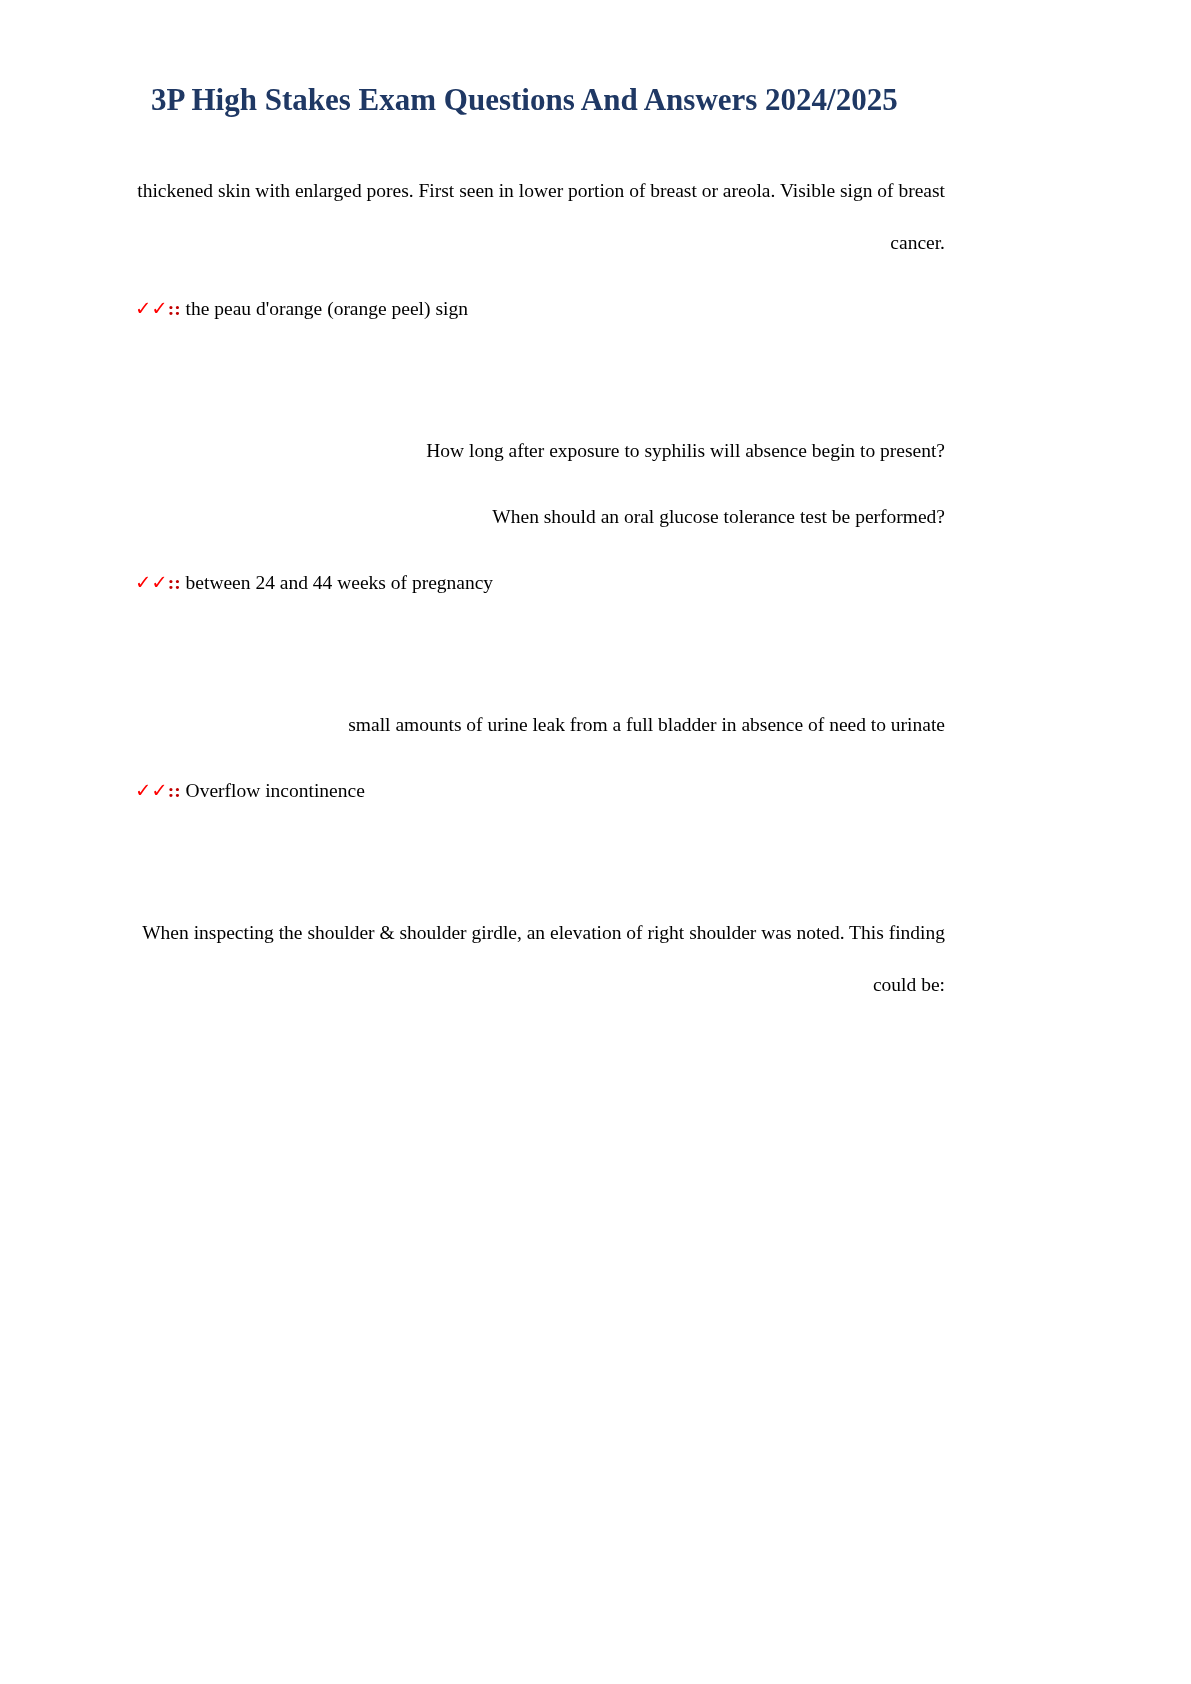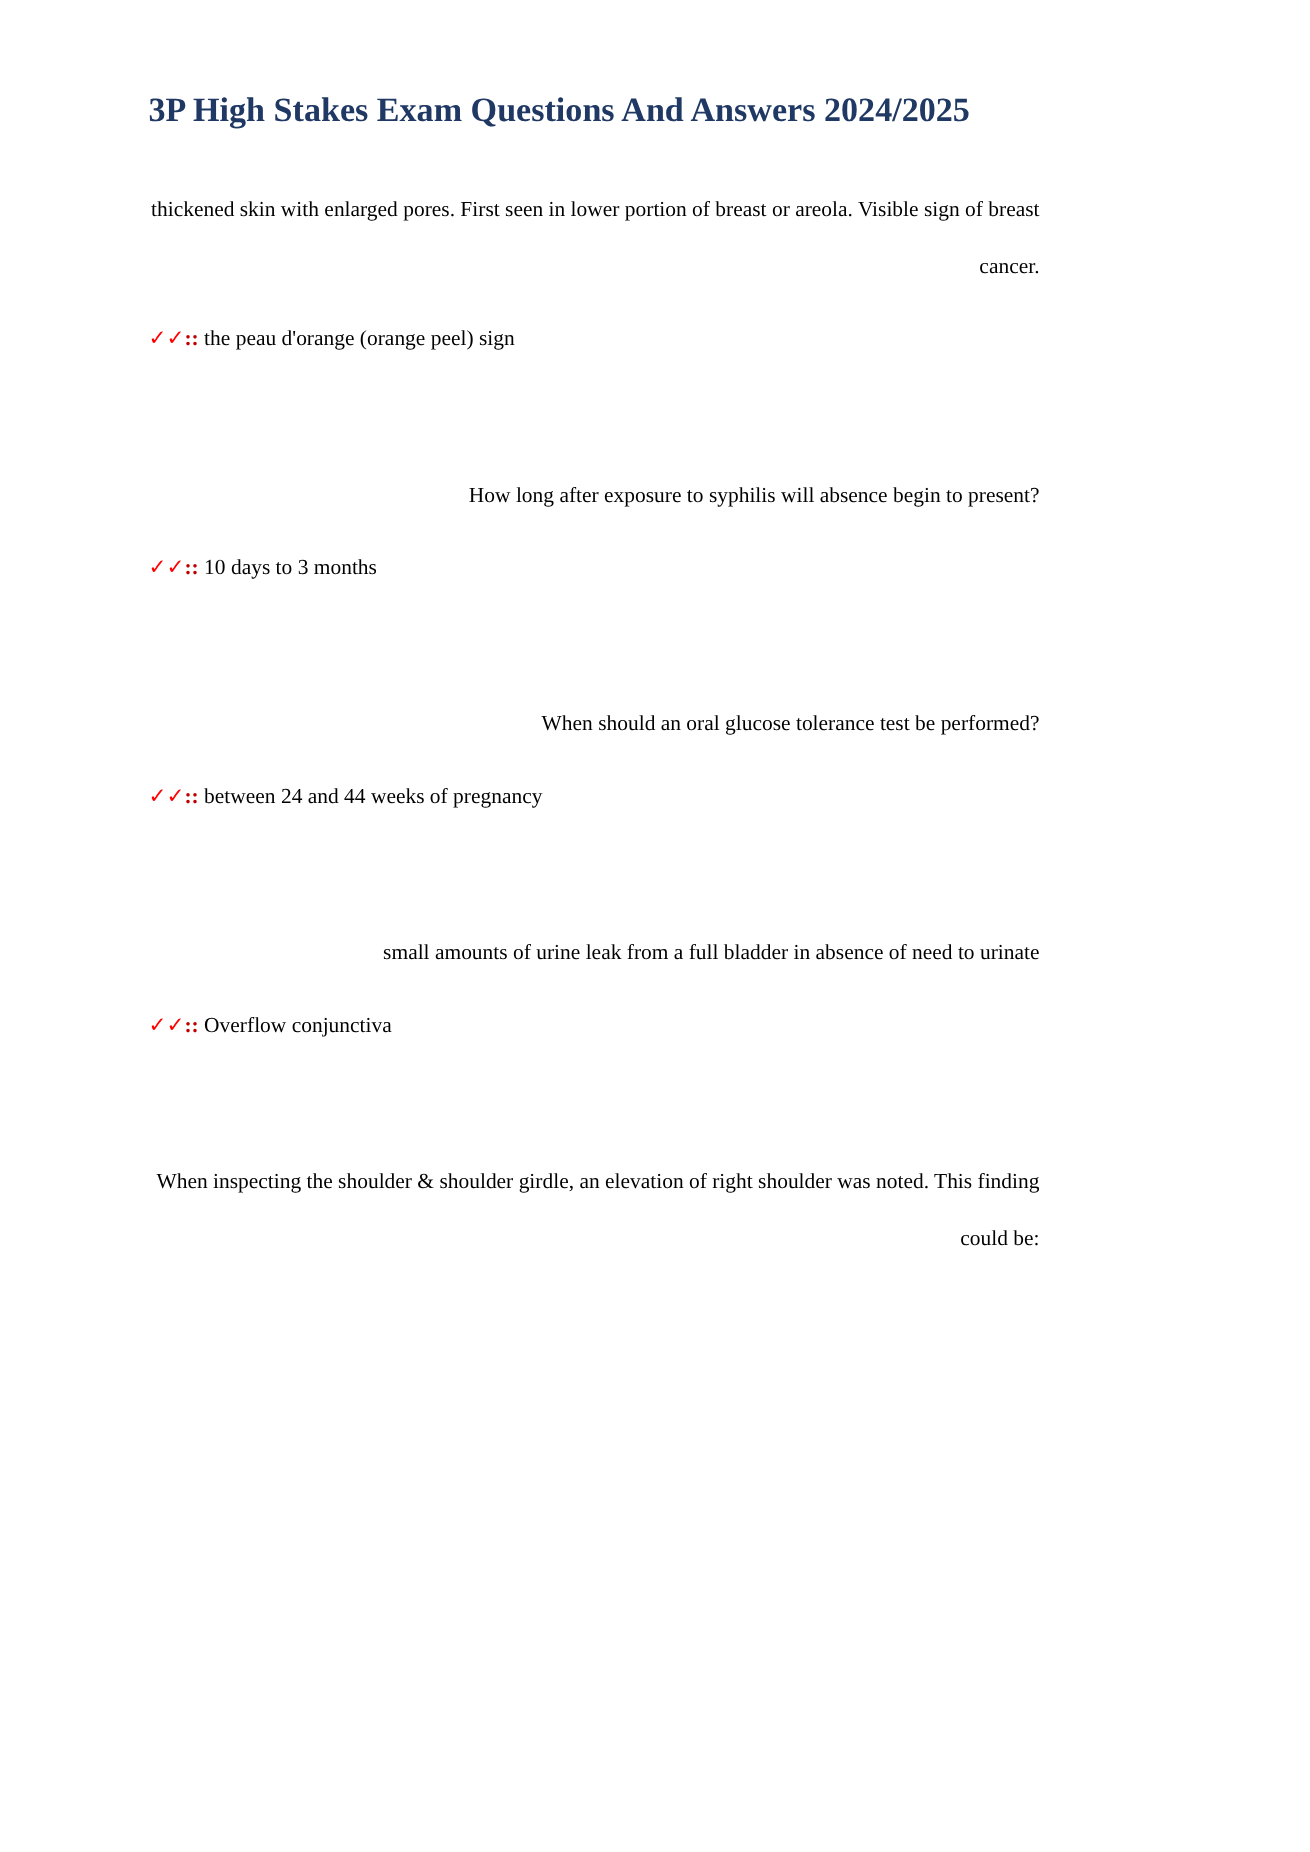--- a/index.html
+++ b/index.html
@@ -13,21 +13,21 @@
     box-sizing: border-box;
     padding: 78px 246px 60px 135px;
     font-family: "Liberation Serif", serif;
     color: #000000;
   }
   .page-title {
     font-size: 31px;
     font-weight: bold;
     line-height: 1.45;
     color: #1f3864;
-    margin: 0 0 42px 0;
+    margin: 0 0 42px 16px;
   }
   .qa-item .question {
     font-size: 19.5px;
     line-height: 52px;
     margin: 0 0 14px 0;
     text-align: right;
   }
   .qa-item .answer {
     font-size: 19.5px;
     line-height: 52px;
@@ -54,31 +54,30 @@
   </h1>
 
   <section>
     <article class="qa-item">
       <p class="question">thickened skin with enlarged pores. First seen in lower portion of breast or areola. Visible sign of breast cancer.</p>
       <p class="answer"><span class="checks">✓✓</span><span class="separator">::</span><span> the peau d'orange (orange peel) sign</span></p>
     </article>
 
     <article class="qa-item">
       <p class="question">How long after exposure to syphilis will absence begin to present?</p>
-      <p class="answer"><span class="checks">✓✓</span><span class="separator">::</span><span> 10 days to 3 months</span></p>
     </article>
 
     <article class="qa-item">
       <p class="question">When should an oral glucose tolerance test be performed?</p>
       <p class="answer"><span class="checks">✓✓</span><span class="separator">::</span><span> between 24 and 44 weeks of pregnancy</span></p>
     </article>
 
     <article class="qa-item">
       <p class="question">small amounts of urine leak from a full bladder in absence of need to urinate</p>
-      <p class="answer"><span class="checks">✓✓</span><span class="separator">::</span><span> Overflow conjunctiva</span></p>
+      <p class="answer"><span class="checks">✓✓</span><span class="separator">::</span><span> Overflow incontinence</span></p>
     </article>
 
     <article class="qa-item">
       <p class="question">When inspecting the shoulder &amp; shoulder girdle, an elevation of right shoulder was noted. This finding could be:</p>
     </article>
 
   </section>
 
 </main>
 

